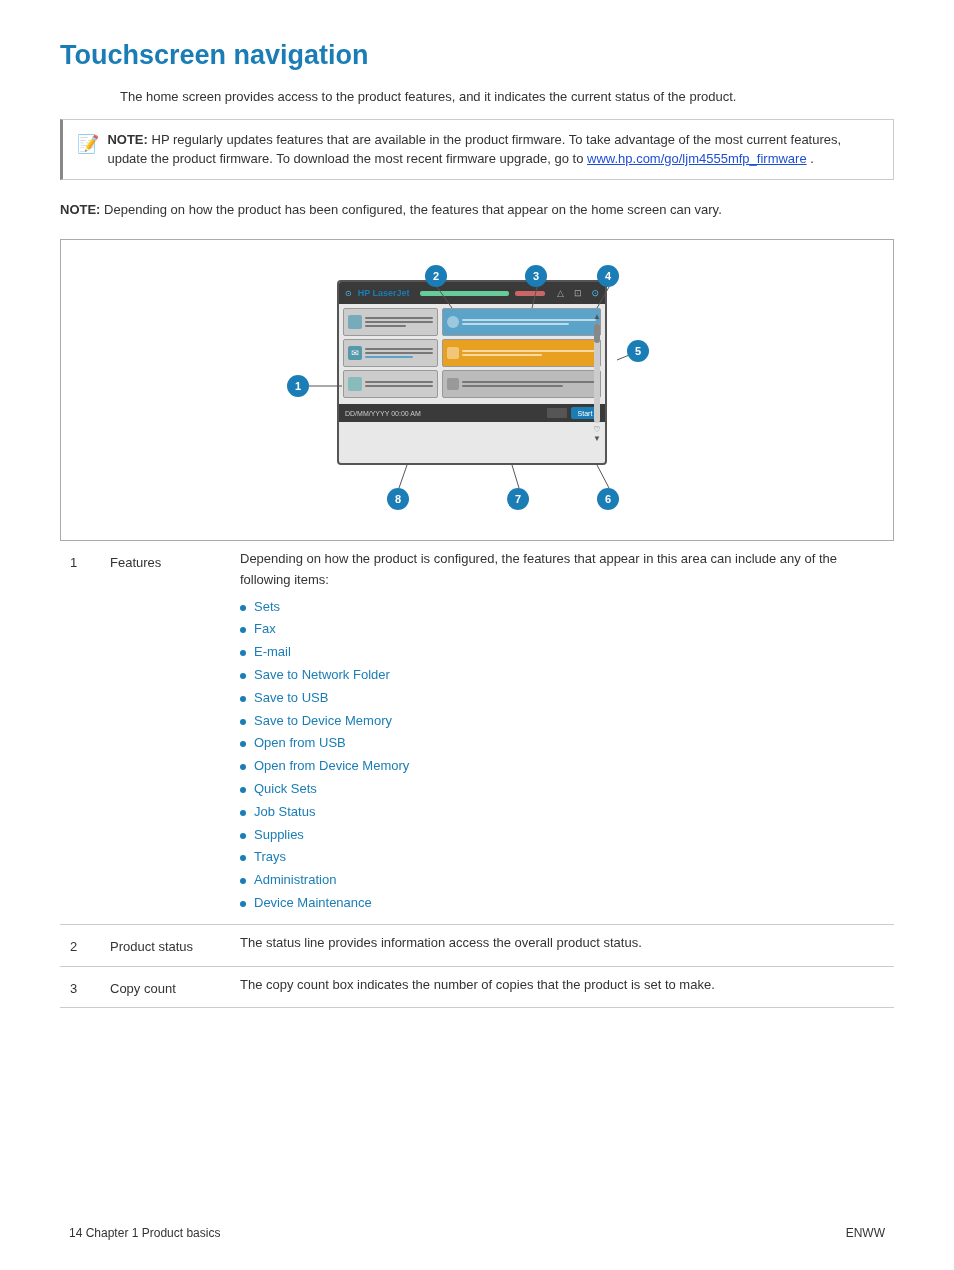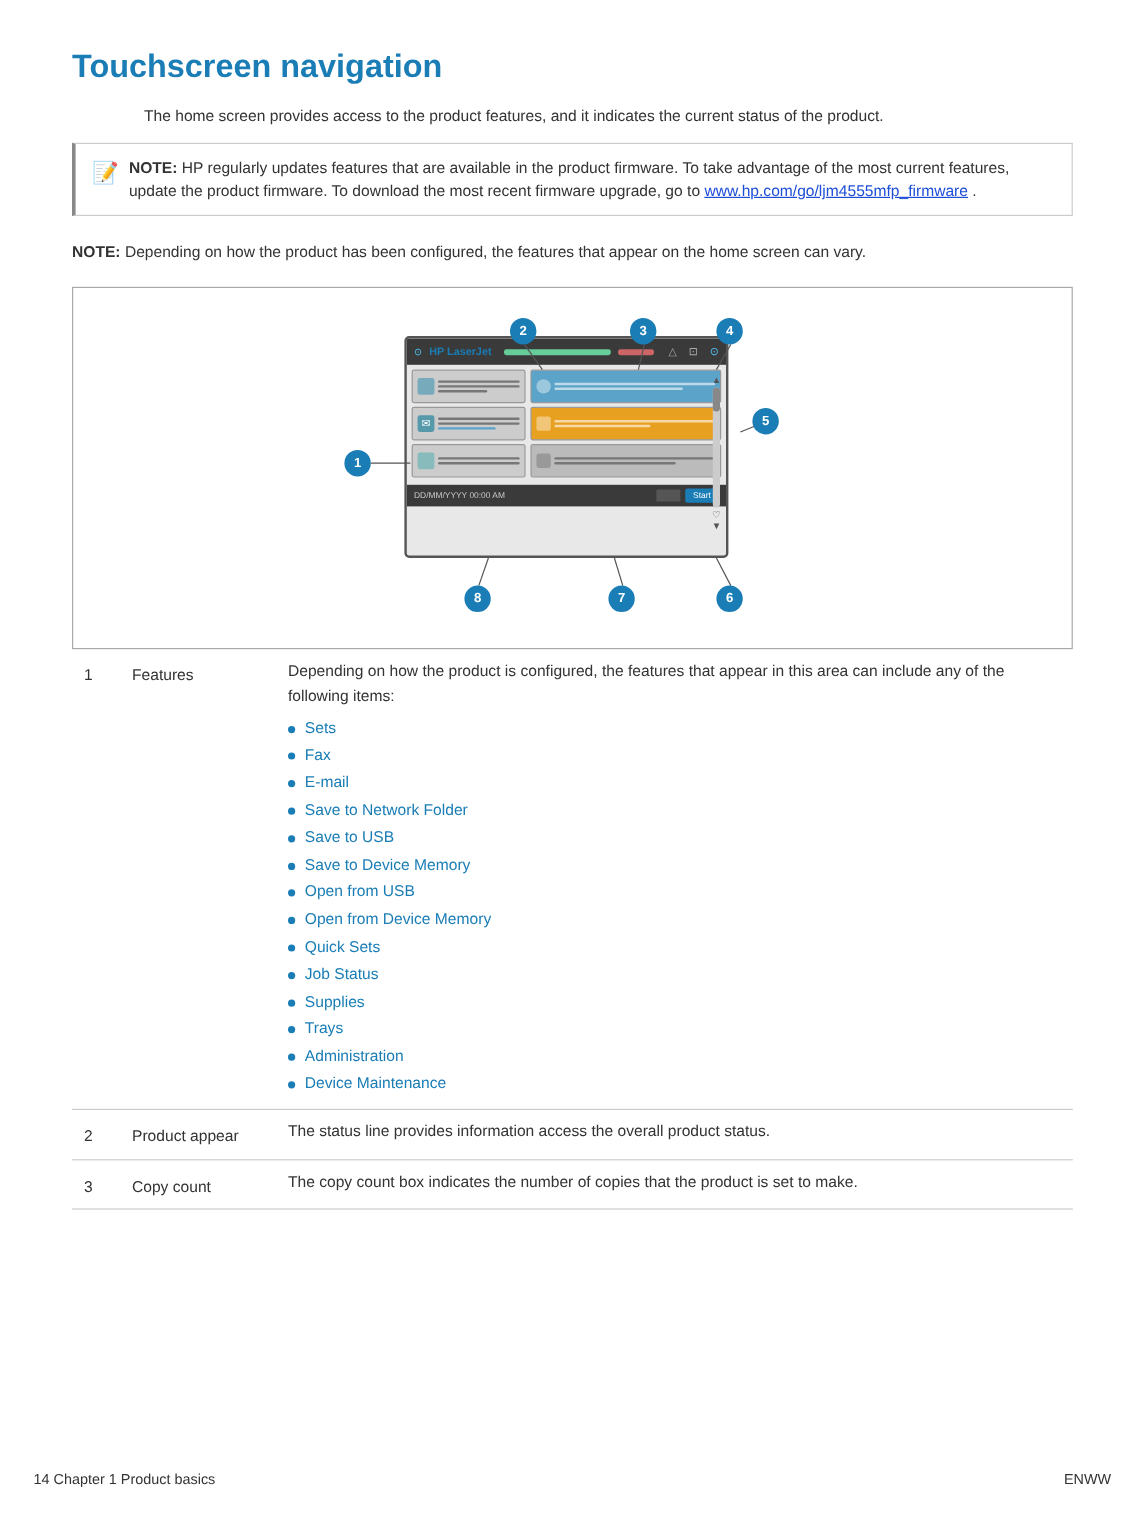--- a/index.html
+++ b/index.html
@@ -137,21 +137,21 @@
     .bullet-list li span {
       color: #1a7db5;
     }
 
     
     .page-footer {
       position: fixed;
       bottom: 30px;
       left: 0;
       right: 0;
-      padding: 0 28px;
+      padding: 0 69px;
       display: flex;
       justify-content: space-between;
       font-size: 12px;
       color: #333;
     }
 
     
     .diagram-outer {
       position: relative;
       width: 400px;
@@ -508,21 +508,21 @@
           <li>
               <div class="bullet-dot"></div>
               <span>Device Maintenance</span>
             </li>
         </ul>
       </td>
     </tr>
 
     <tr>
       <td>2</td>
-      <td>Product appear</td>
+      <td>Product status</td>
       <td>The status line provides information access the overall product status.</td>
     </tr>
 
     <tr>
       <td>3</td>
       <td>Copy count</td>
       <td>The copy count box indicates the number of copies that the product is set to make.</td>
     </tr>
   </tbody>
 </table>

